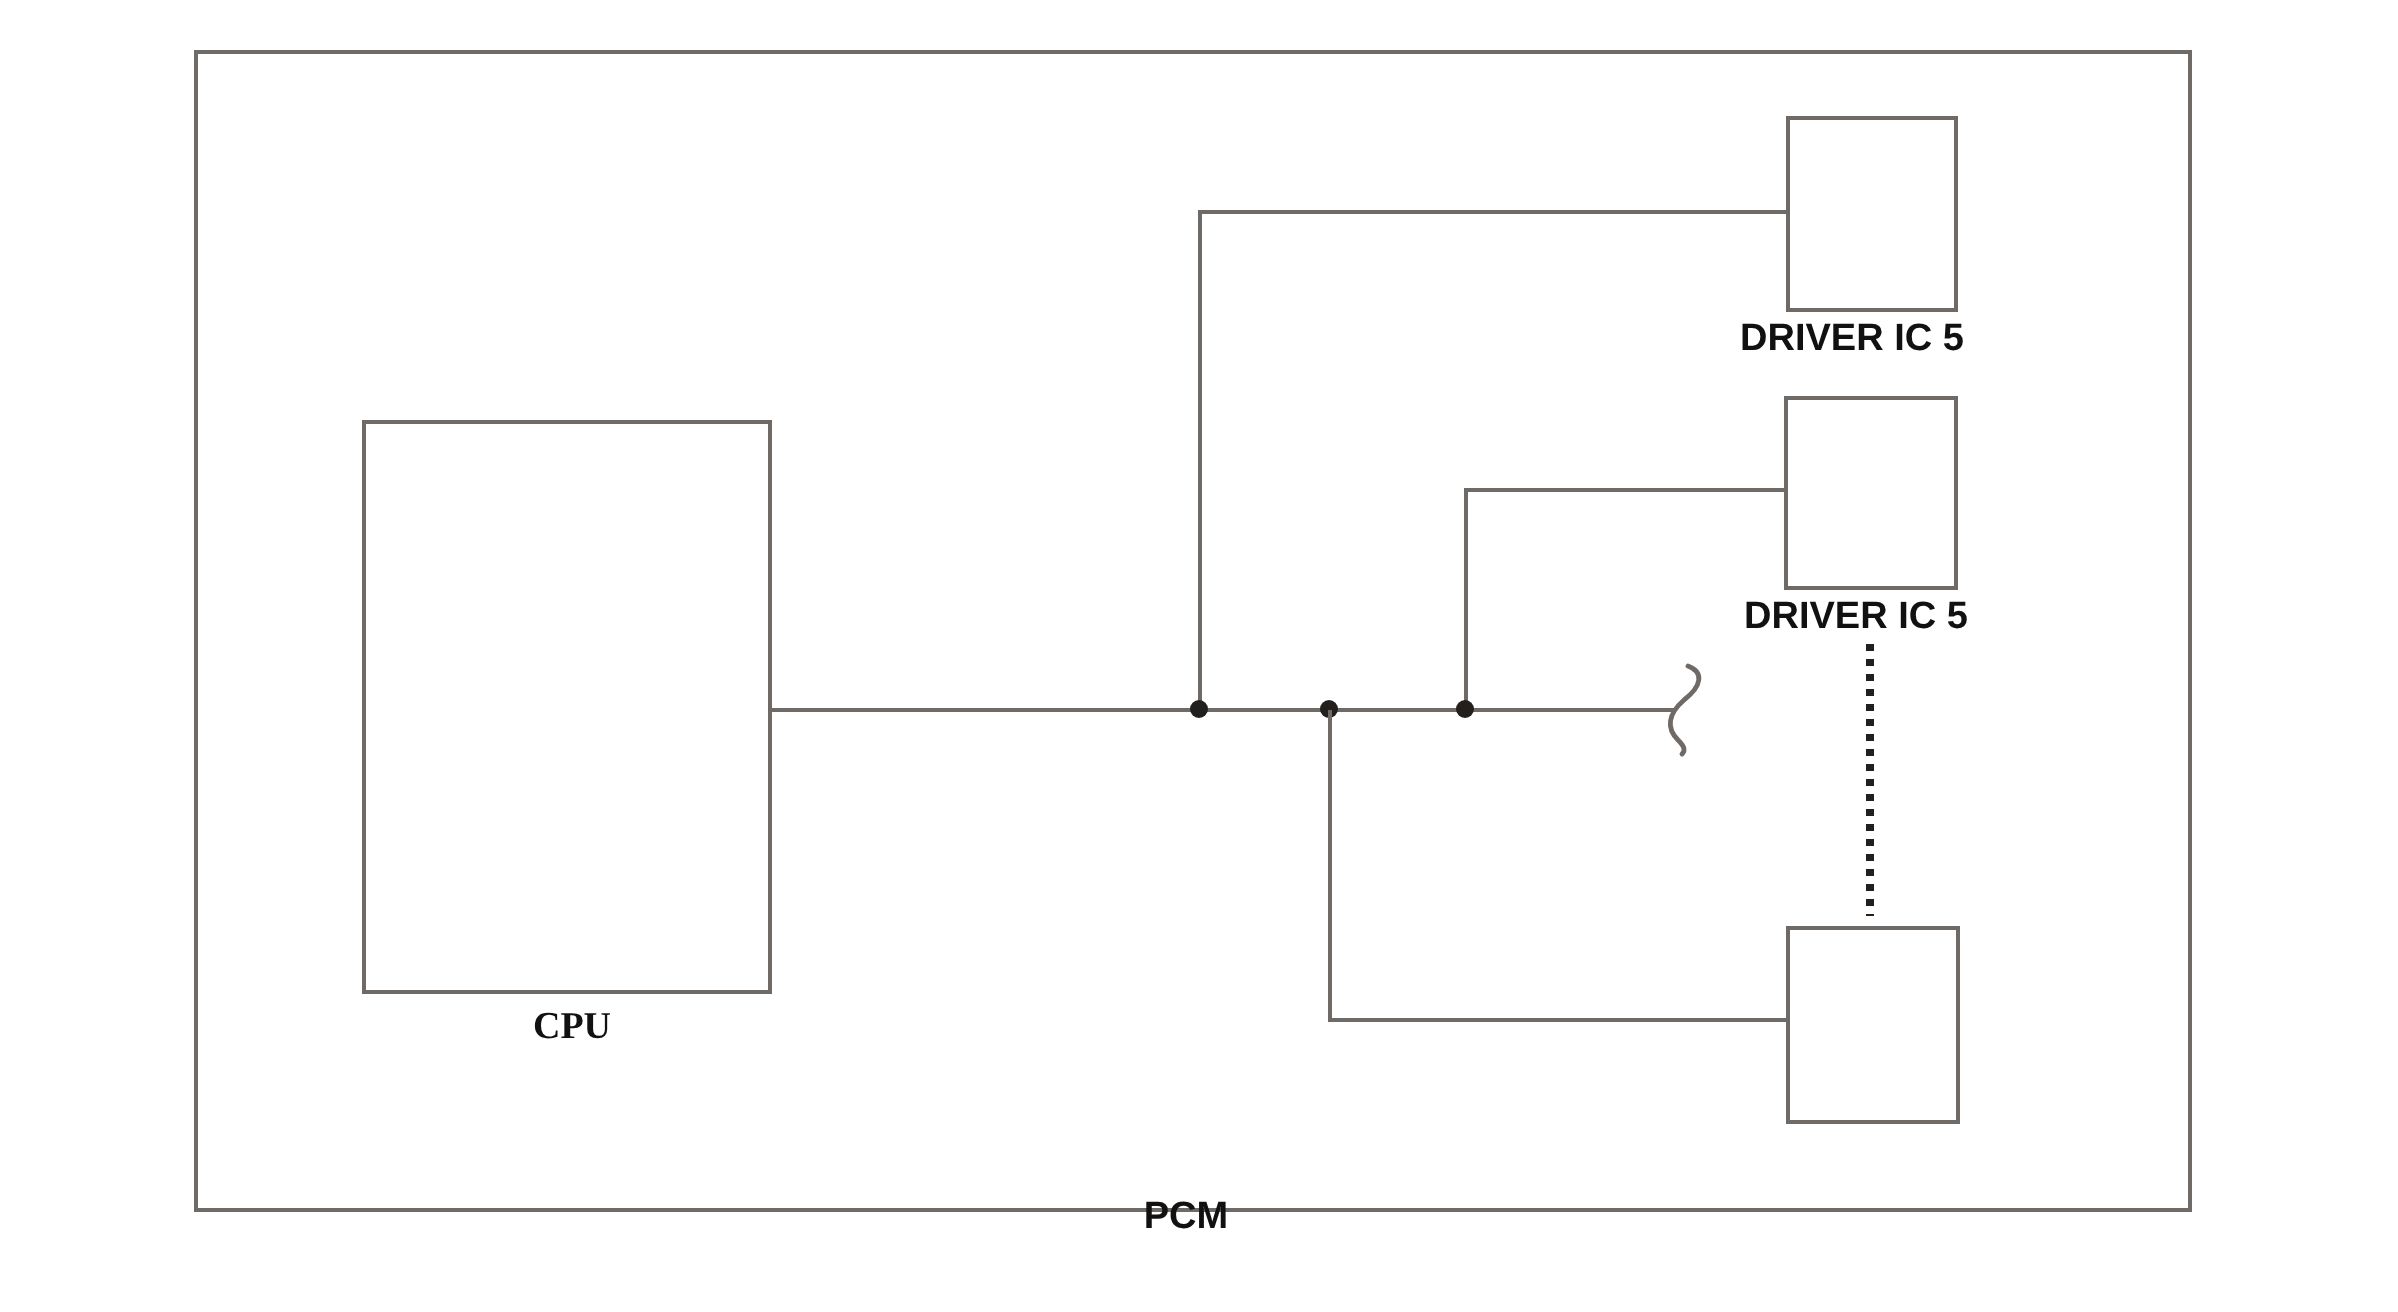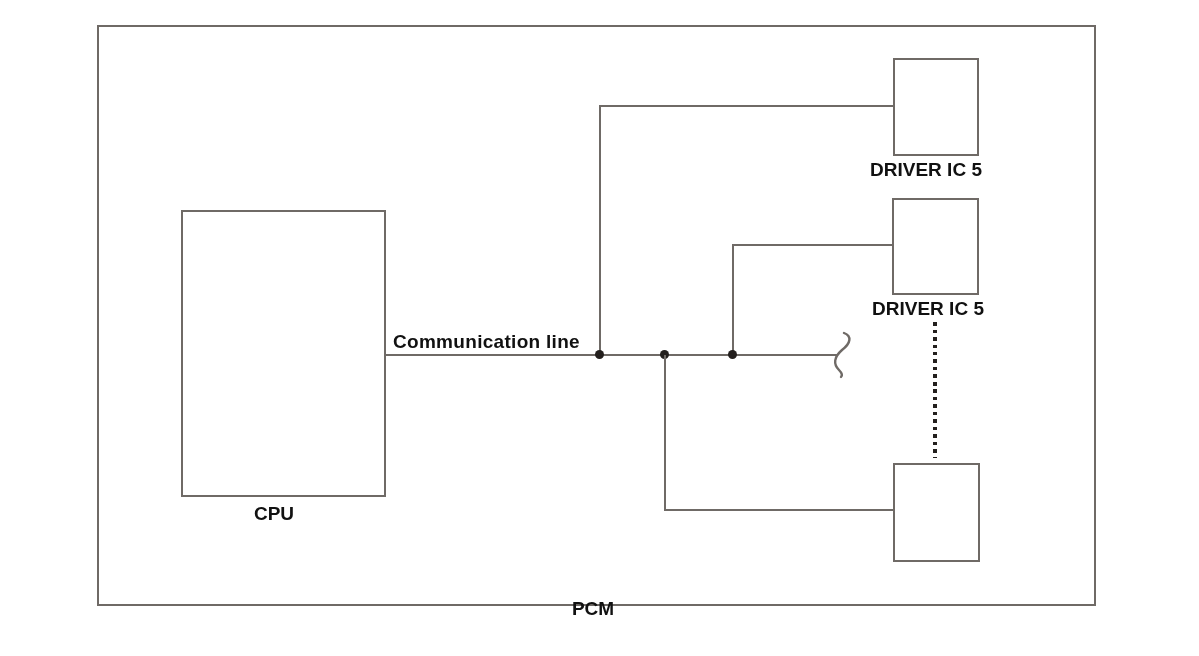--- a/index.html
+++ b/index.html
@@ -41,23 +41,22 @@
   .break-mark { position:absolute; }
 </style>
 </head>
 <body>
 
 <div class="page">
 
   <div class="box" style="left:97px; top:25px; width:999px; height:581px;"></div>
 
   <div class="box" style="left:181px; top:210px; width:205px; height:287px;"></div>
-  <div class="label centered" style="left:221px; top:503px; width:106px;">CPU</div>
+  <div class="label centered" style="left:233px; top:503px; width:106px;font-family:Liberation Serif, serif;">CPU</div>
 
-  <div class="label" style="left:393px; top:331px; letter-spacing:0.3px;">Communication line</div>
 
   <div class="hline" style="left:386px; top:354px; width:451px; height:2px;"></div>
 
   <div class="vline" style="left:599px; top:105px; width:2px; height:251px;"></div>
   <div class="hline" style="left:599px; top:105px; width:296px; height:2px;"></div>
   <div class="box" style="left:893px; top:58px; width:86px; height:98px;"></div>
   <div class="label centered" style="left:846px; top:159px; width:160px;">DRIVER IC 5</div>
 
   <div class="vline" style="left:732px; top:244px; width:2px; height:112px;"></div>
   <div class="hline" style="left:732px; top:244px; width:162px; height:2px;"></div>

